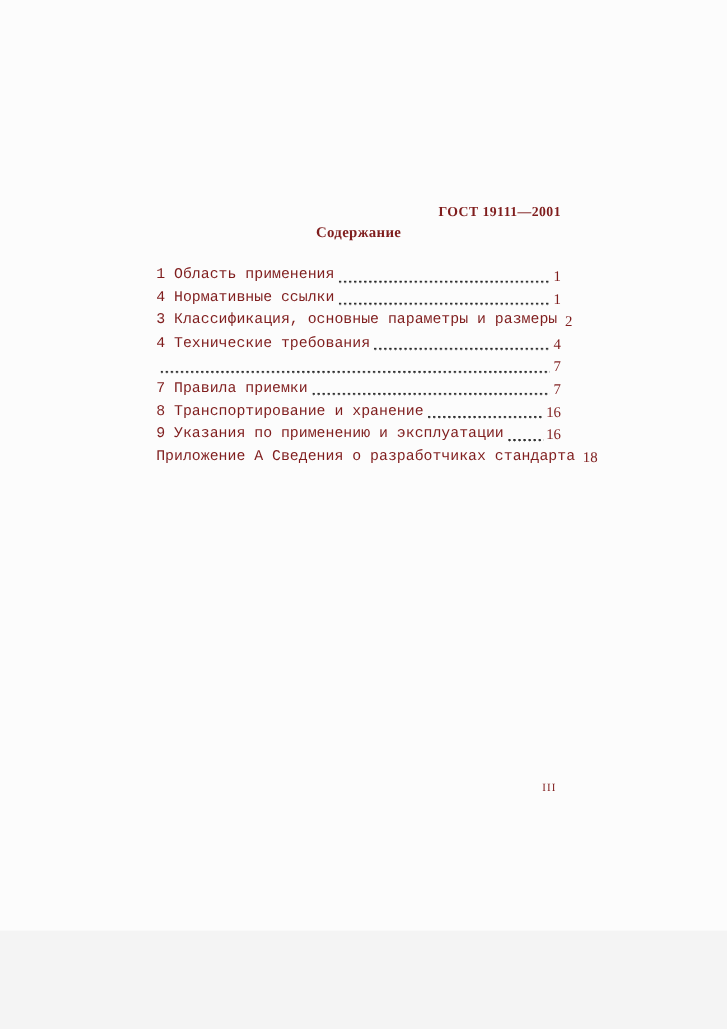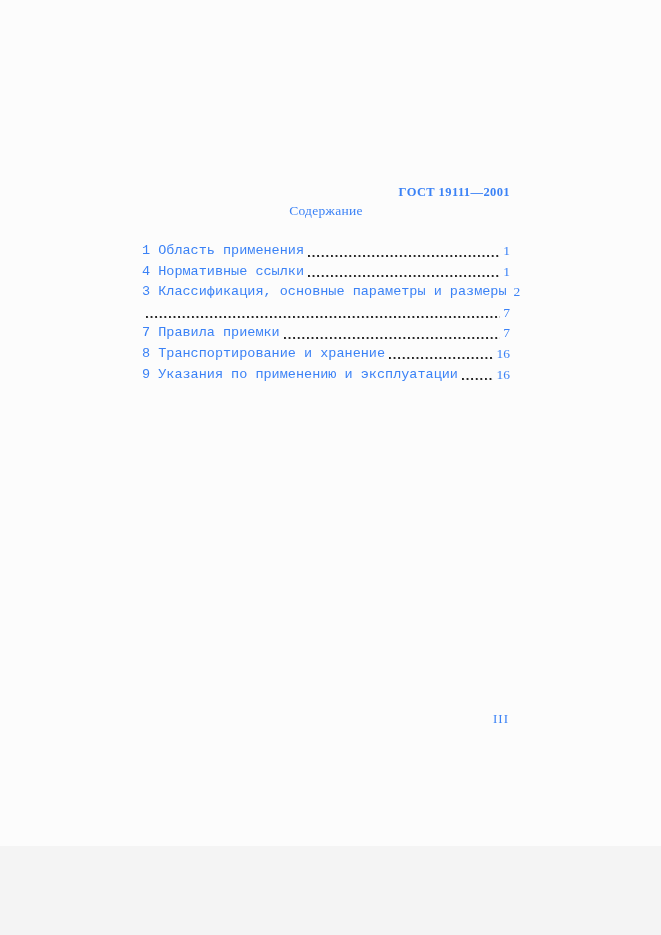--- a/index.html
+++ b/index.html
@@ -10,40 +10,40 @@
     width: 661px;
     height: 935px;
     background: #f4f4f4;
     font-family: "Liberation Serif", "DejaVu Serif", serif;
   }
   .page {
     position: relative;
     width: 661px;
     height: 846px;
     background: #fcfcfc;
-    color: #3b82f6;
+    color: #7f1d1d;
     overflow: hidden;
   }
   .doc-ref {
     position: absolute;
     top: 185px;
     right: 151px;
     font-size: 12.5px;
     font-weight: bold;
     letter-spacing: 0.4px;
     white-space: nowrap;
   }
   .toc-title {
     position: absolute;
     top: 203px;
     left: 142px;
     width: 368px;
     text-align: center;
     font-size: 13.5px;
-    font-weight: normal;
+    font-weight: bold;
     letter-spacing: 0.3px;
   }
   .toc-list {
     position: absolute;
     top: 241px;
     left: 142px;
     width: 368px;
   }
   .toc-row {
     display: flex;
@@ -65,21 +65,21 @@
     background-position: 0 13.5px;
   }
   .toc-page {
     flex: 0 0 auto;
     text-align: right;
   }
   .page-number {
     position: absolute;
     top: 711px;
     left: 493px;
-    font-size: 13px;
+    font-size: 10px;
     letter-spacing: 1px;
   }
 </style>
 </head>
 <body>
 
 <div class="page">
   <div class="doc-ref">ГОСТ 19111—2001</div>
 
   <div class="toc-title">Содержание</div>
@@ -96,20 +96,25 @@
     <span class="toc-dots"></span>
     <span class="toc-page">1</span>
   </div>
 
   <div class="toc-row">
     <span class="toc-label">3 Классификация, основные параметры и размеры</span>
     <span class="toc-dots"></span>
     <span class="toc-page">2</span>
   </div>
 
+  <div class="toc-row">
+    <span class="toc-label">4 Технические требования</span>
+    <span class="toc-dots"></span>
+    <span class="toc-page">4</span>
+  </div>
 
   <div class="toc-row">
     <span class="toc-dots"></span>
     <span class="toc-page">7</span>
   </div>
 
   <div class="toc-row">
     <span class="toc-label">7 Правила приемки</span>
     <span class="toc-dots"></span>
     <span class="toc-page">7</span>
@@ -121,16 +126,21 @@
     <span class="toc-dots"></span>
     <span class="toc-page">16</span>
   </div>
 
   <div class="toc-row">
     <span class="toc-label">9 Указания по применению и эксплуатации</span>
     <span class="toc-dots"></span>
     <span class="toc-page">16</span>
   </div>
 
+  <div class="toc-row">
+    <span class="toc-label">Приложение А Сведения о разработчиках стандарта</span>
+    <span class="toc-dots"></span>
+    <span class="toc-page">18</span>
+  </div>
 </div>
 
   <div class="page-number">III</div>
 </div>
 
 </body></html>

